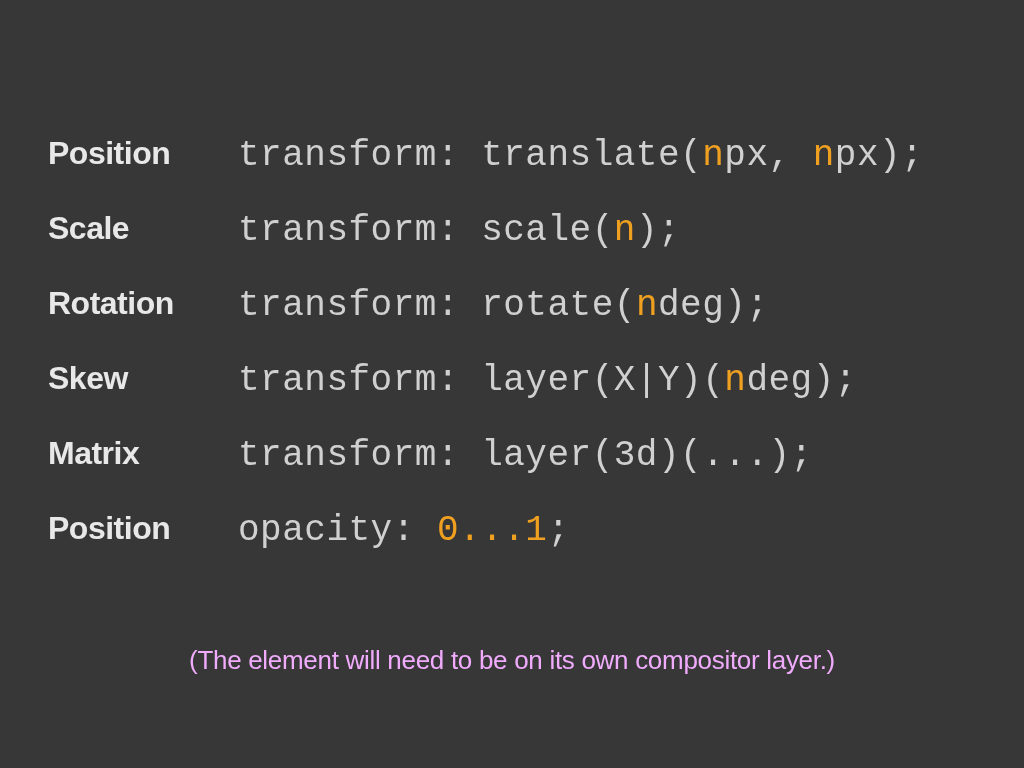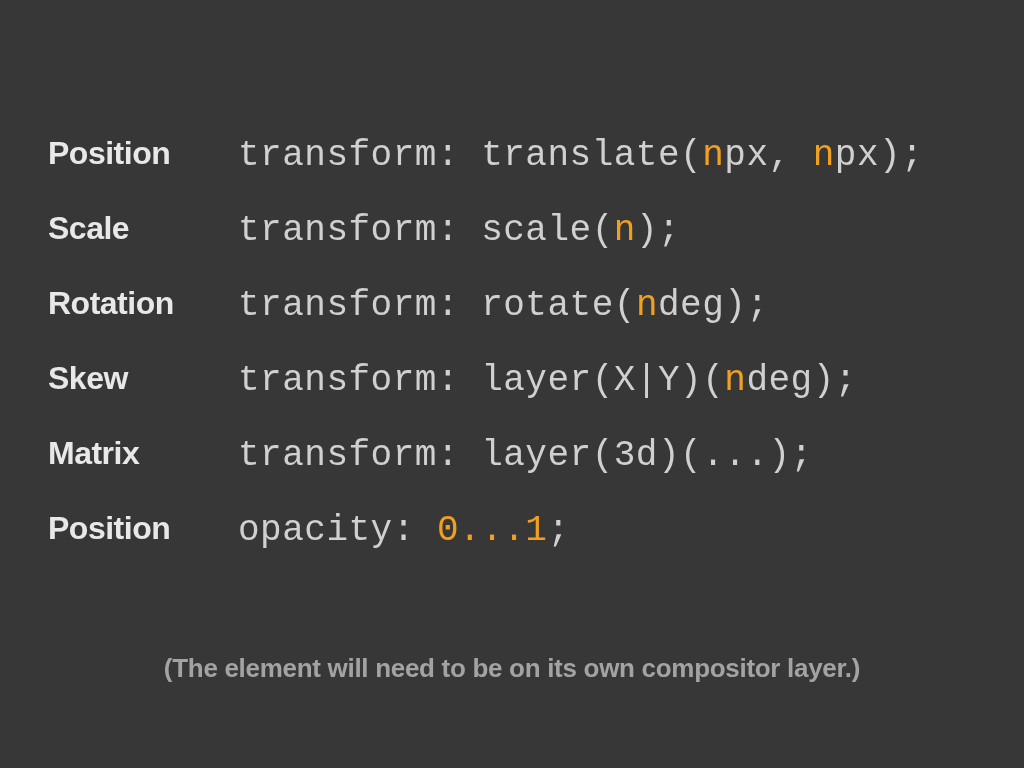--- a/index.html
+++ b/index.html
@@ -36,28 +36,28 @@
       font-size: 36px;
       color: #d0d0d0;
       white-space: pre;
       letter-spacing: 0.5px;
     }
     .hl {
       color: #f0a020;
     }
     .footnote {
       position: absolute;
-      bottom: 84px;
+      bottom: 92px;
       left: 0;
       right: 0;
       text-align: center;
-      font-weight: 700;
+      font-weight: 400;
       font-size: 26px;
       letter-spacing: -0.3px;
-      color: #a3a3a3;
+      color: #f0abfc;
     }
   </style>
 </head>
 <body>
 
 <div class="content">
   <div id="rows">
       <div class="row">
         <div class="label">Position</div>
         <div class="code"><span>transform: translate(</span><span class="hl">n</span><span>px, </span><span class="hl">n</span><span>px);</span></div>

